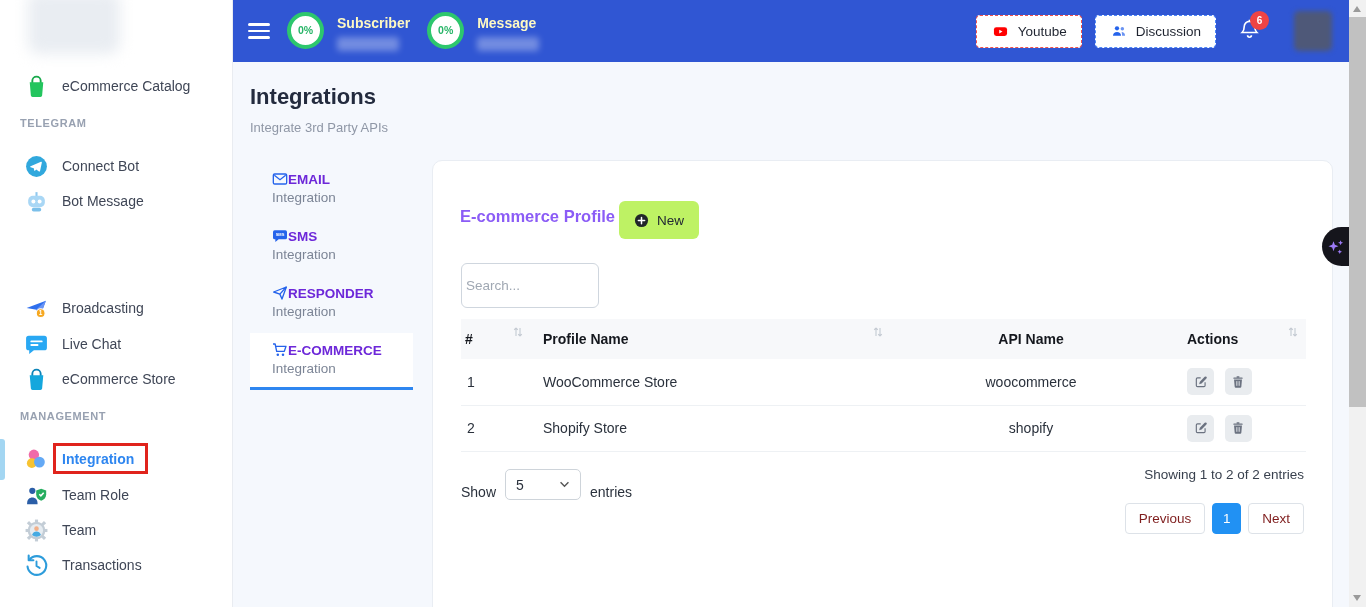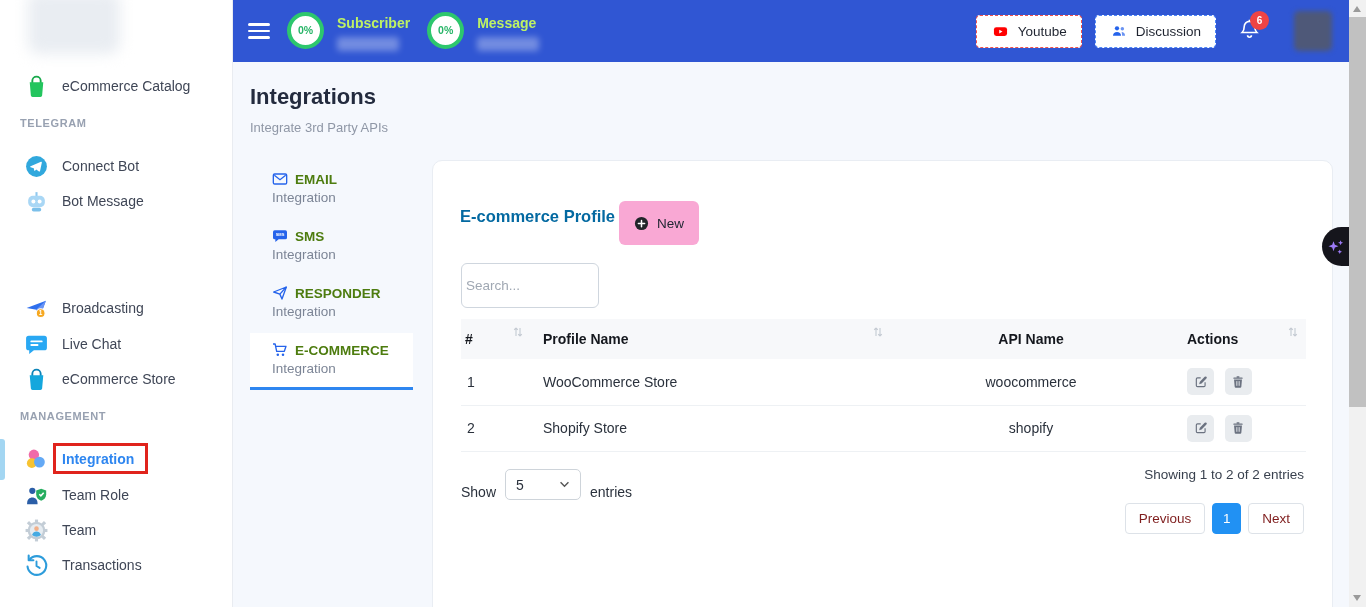--- a/index.html
+++ b/index.html
@@ -26,21 +26,21 @@
 
   
   .topbar{ position:absolute; left:233px; top:0; width:1116px; height:62px;
            background:#3056d3; display:flex; align-items:center; }
   .hamburger{ width:22px; margin-left:15px; cursor:pointer; }
   .hamburger div{ height:2.6px; background:#fff; border-radius:2px; margin:4px 0; }
   .stat{ display:flex; align-items:flex-start; gap:13px; margin-left:17px; }
   .stat-ring{ width:37px; height:37px; border-radius:50%; background:#fff;
               border:4px solid #2dc76d; display:flex; align-items:center;
               justify-content:center; font-size:10.5px; font-weight:700; color:#27b567; }
-  .stat-label{ color:#bef264; font-weight:700; font-size:14px; padding-top:3px; }
+  .stat-label{ color:#fef9c3; font-weight:700; font-size:14px; padding-top:3px; }
   .stat-blur{ margin-top:6px; width:62px; height:14px; border-radius:3px;
               background:rgba(255,255,255,.32); filter:blur(3px); }
   .top-right{ margin-left:auto; margin-right:17px; display:flex; align-items:center; }
   .top-btn{ height:33px; background:#fff; border-radius:4px; display:flex;
             align-items:center; gap:8px; padding:0 14px; font-size:13.5px;
             color:#1f2430; cursor:pointer; white-space:nowrap; }
   .top-btn.youtube{ border:1.6px dashed #ef5350; margin-right:13px; }
   .top-btn.discussion{ border:1.6px dashed #4f86f7; }
   .bell-wrap{ position:relative; margin-left:22px; width:34px; cursor:pointer; }
   .badge{ position:absolute; left:12px; top:-6px; width:19px; height:19px;
@@ -51,31 +51,31 @@
 
   
   .main{ position:absolute; left:233px; top:62px; width:1116px; height:545px; }
   .page-title{ position:absolute; left:17px; top:22px; font-size:22px;
                font-weight:700; color:#232b3e; }
   .page-subtitle{ position:absolute; left:17px; top:58px; font-size:13px; color:#8f97a6; }
 
   .subnav{ position:absolute; left:17px; top:100px; width:163px; }
   .subnav-item{ height:57px; padding:9px 0 0 22px; cursor:pointer; }
   .subnav-item.active{ background:#fff; border-bottom:3px solid #2e86f0; }
-  .subnav-line1{ display:flex; align-items:center; gap:7px; font-size:13.5px;
-                 font-weight:700; color:#4d7c0f; }
+  .subnav-line1{ display:flex; align-items:center; font-size:13.5px;
+                 font-weight:700; color:#6d28d9; }
   .subnav-line1 svg{ width:16px; height:16px; flex:none; }
   .subnav-line2{ margin-top:3px; font-size:13.5px; color:#7c8596; }
 
   
   .card{ position:absolute; left:199px; top:98px; width:901px; height:502px;
          background:#fff; border:1px solid #e9edf3; border-radius:10px; }
   .card-heading{ position:absolute; left:27px; top:46px; font-size:16.5px;
-                 font-weight:700; color:#0369a1; }
-  .new-btn{ position:absolute; left:186px; top:40px; height:44px; background:#f9a8d4;
+                 font-weight:700; color:#8b5cf6; }
+  .new-btn{ position:absolute; left:186px; top:40px; height:38px; background:#bef264;
             border:none; border-radius:6px; display:flex; align-items:center; gap:8px;
             padding:0 15px; font-size:13.5px; color:#212733; cursor:pointer;
             font-family:inherit; }
   .search-input{ position:absolute; left:28px; top:102px; width:138px; height:45px;
                  border:1px solid #cfd6de; border-radius:6px; padding:0 4px;
                  font-size:13.5px; color:#333; outline:none; font-family:inherit; }
   .search-input::placeholder{ color:#a0a8b3; }
 
   table.grid{ position:absolute; left:28px; top:158px; width:845px;
               border-collapse:collapse; font-size:14px; }

